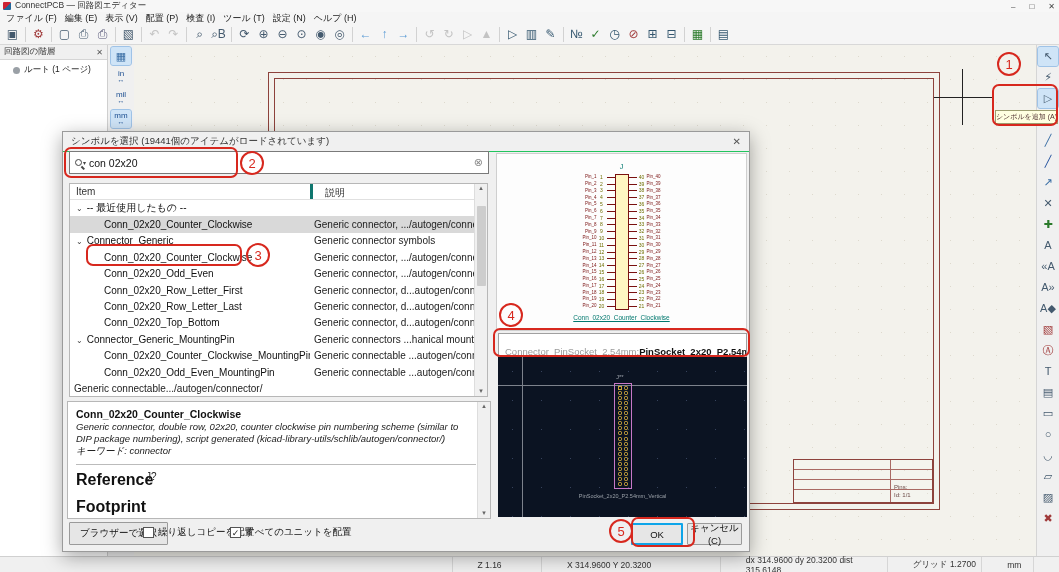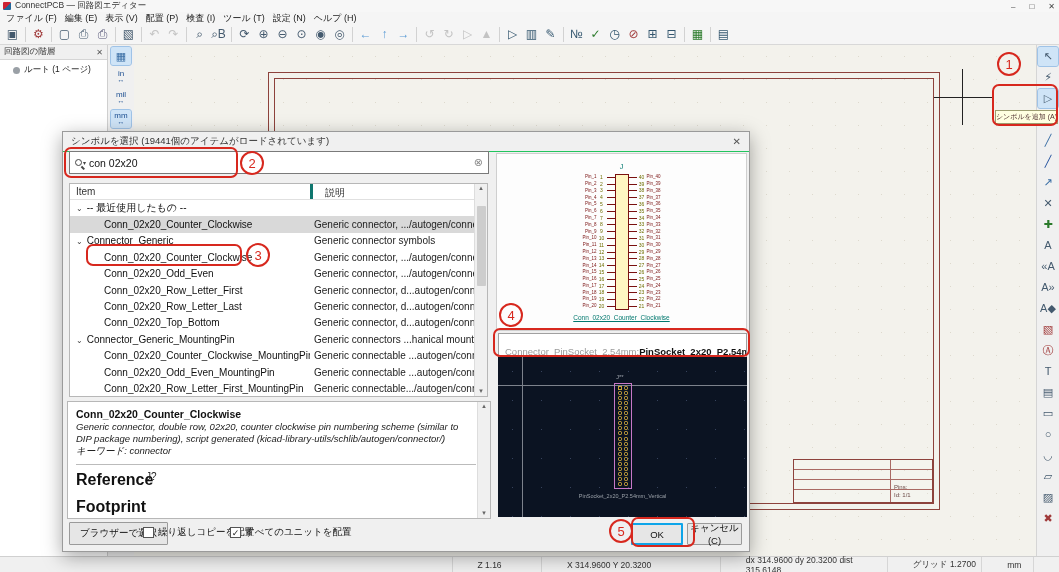--- a/index.html
+++ b/index.html
@@ -457,21 +457,20 @@
           </div>
           <div class="lrow">
             <div class="c1"><span>Conn_02x20_Counter_Clockwise_MountingPin</span></div>
             <div class="c2">Generic connectable ...autogen/connector/)</div>
           </div>
           <div class="lrow">
             <div class="c1"><span>Conn_02x20_Odd_Even_MountingPin</span></div>
             <div class="c2">Generic connectable ...autogen/connector/)</div>
           </div>
           <div class="lrow">
-            <div class="c1"><span>Conn_02x20_Row_Letter_First_MountingPin</span></div>
             <div class="c2">Generic connectable.../autogen/connector/</div>
           </div>
         </div>
       <div class="lscroll">
         <div>▴</div>
         <div class="thumb" style="top:22px; height:80px;"></div>
         <div style="position:absolute; bottom:1px; left:0; right:0;">▾</div>
       </div>
     </div>
 

